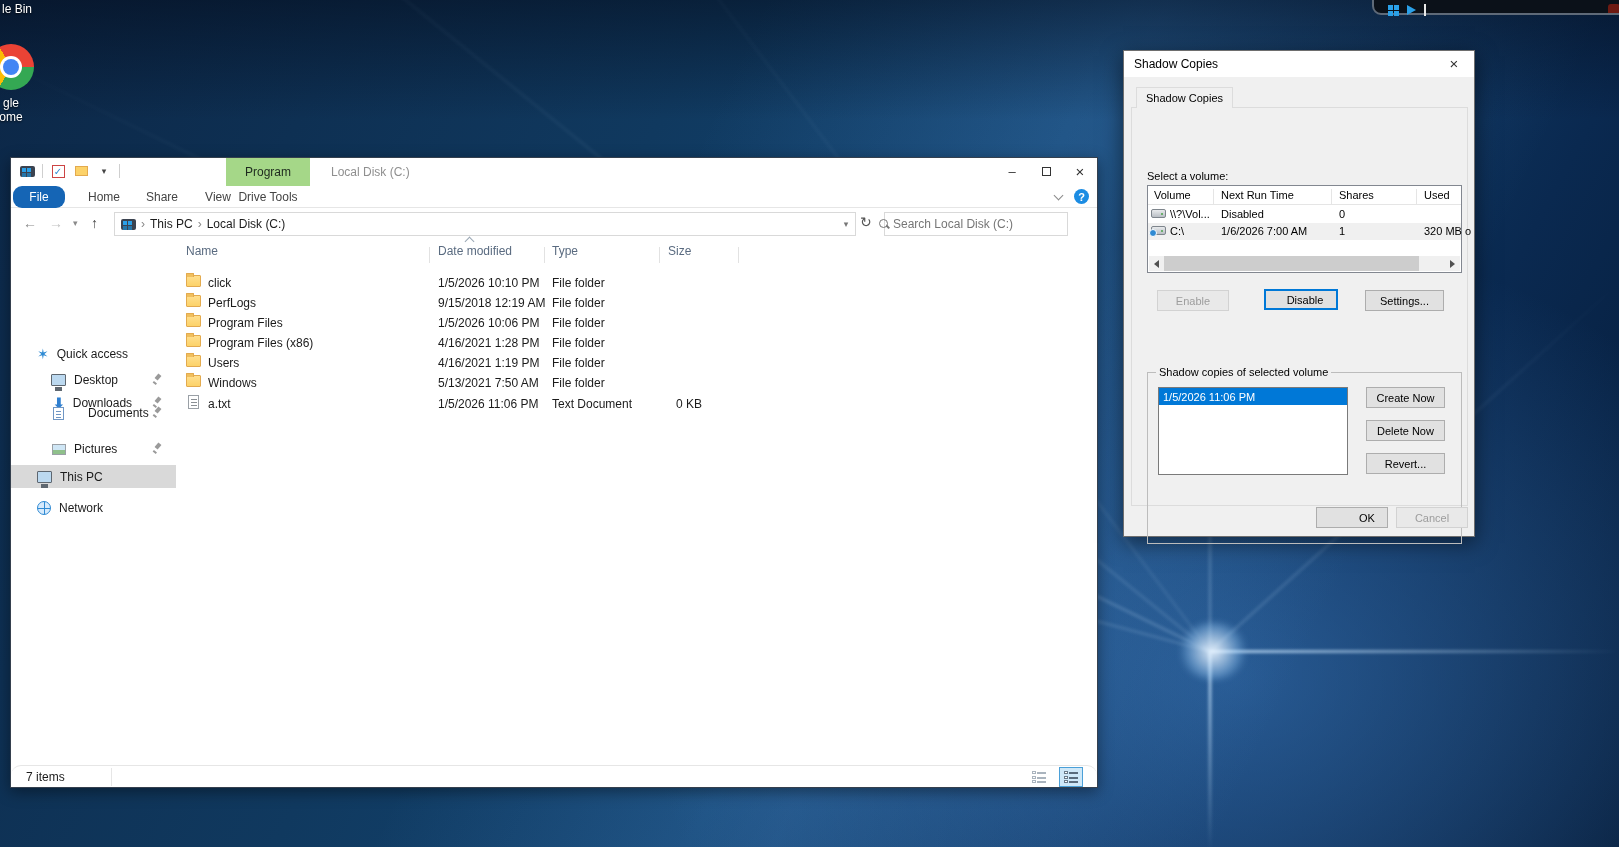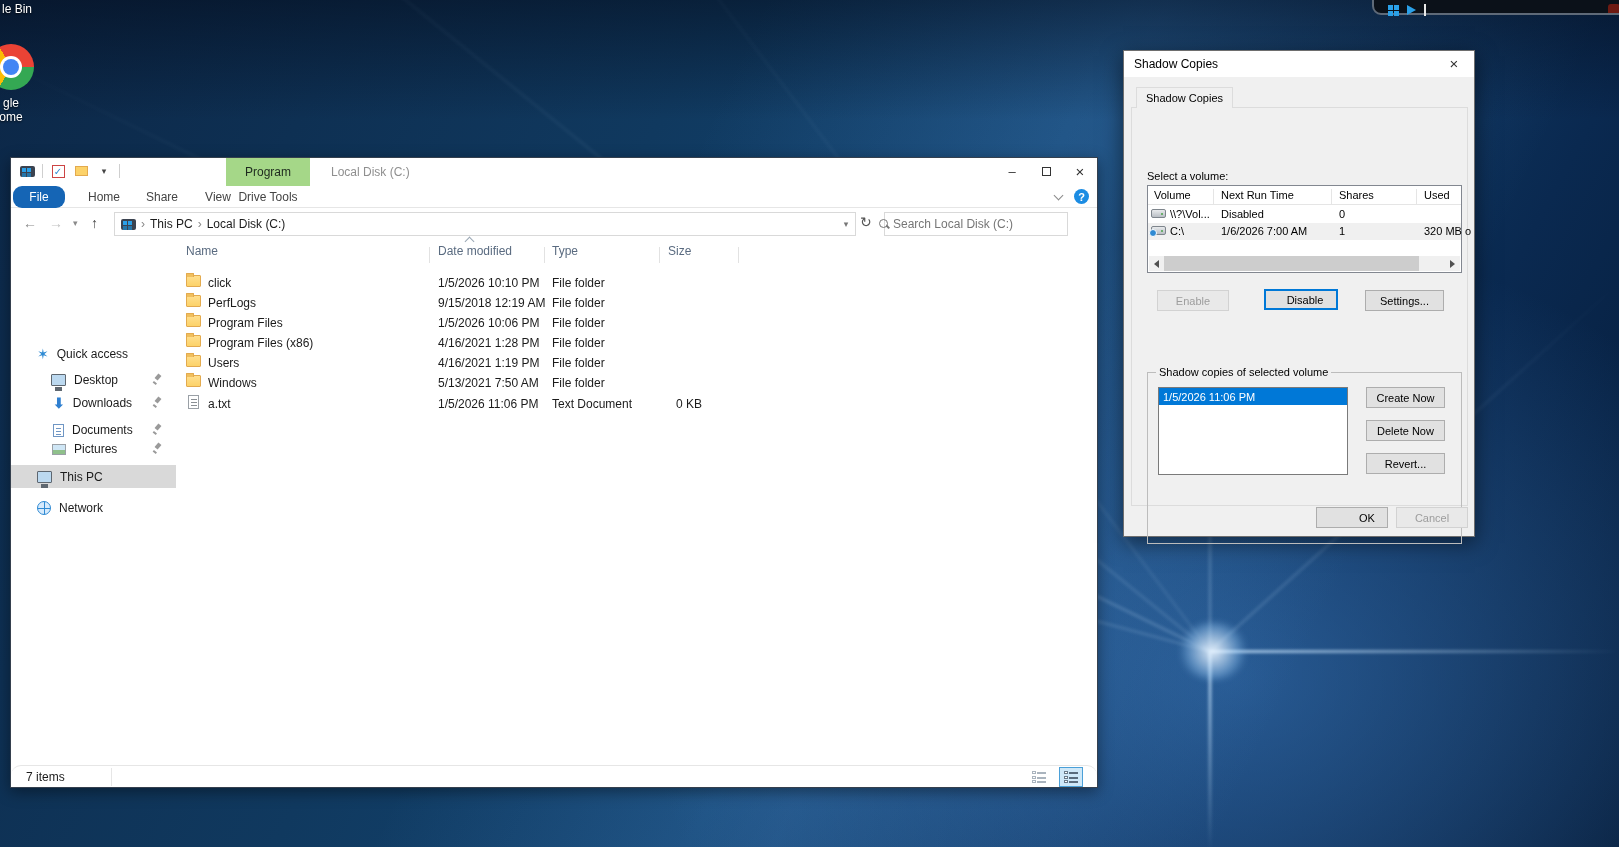--- a/index.html
+++ b/index.html
@@ -263,21 +263,21 @@
         <div class="side-item" style="top:130px;">
           <span class="monitor" style="margin-left:40px;"></span>
           <span class="lbl">Desktop</span>
           <span class="pin pinicon"></span>
         </div>
         <div class="side-item" style="top:153px;">
           <span class="dl-arrow" style="margin-left:42px;">⬇</span>
           <span class="lbl">Downloads</span>
           <span class="pin pinicon"></span>
         </div>
-        <div class="side-item" style="top:180px;">
+        <div class="side-item" style="top:163px;gap:16px;">
           <span class="doc" style="margin-left:42px;"></span>
           <span class="lbl">Documents</span>
           <span class="pin pinicon"></span>
         </div>
         <div class="side-item" style="top:199px;">
           <span class="pic" style="margin-left:41px;"></span>
           <span class="lbl">Pictures</span>
           <span class="pin pinicon"></span>
         </div>
         <div class="side-item sel" style="top:226px; height:23px;">

